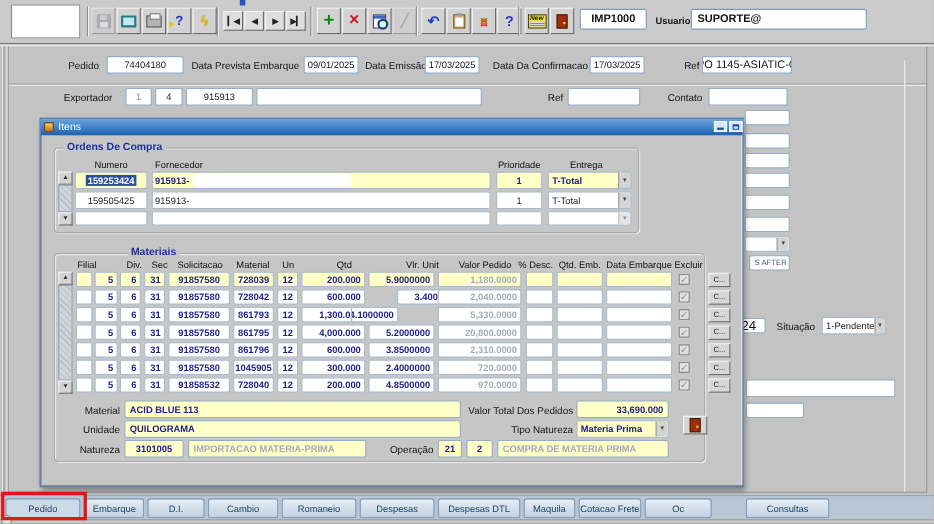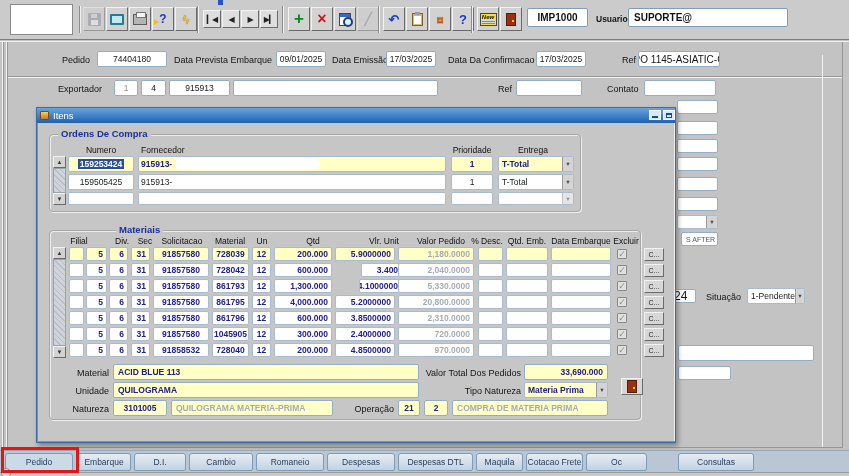--- a/index.html
+++ b/index.html
@@ -325,21 +325,21 @@
         <div class="cb" style="left: 580px; top: 157px;">✓</div>
         <div class="cbtn" style="left: 607px; top: 156px;">C...</div>
         <div class="cell l" style="left: 32px; top: 171px; width: 15px; height: 14px;"></div>
         <div class="cell rt navy" style="left: 49px; top: 171px; width: 21px; height: 14px;">5</div>
         <div class="cell rt navy" style="left: 72px; top: 171px; width: 19px; height: 14px;">6</div>
         <div class="cell rt navy" style="left: 94px; top: 171px; width: 19px; height: 14px;">31</div>
         <div class="cell ctr navy" style="left: 116px; top: 171px; width: 56px; height: 14px;">91857580</div>
         <div class="cell ctr navy" style="left: 175px; top: 171px; width: 37px; height: 14px;">861793</div>
         <div class="cell ctr navy" style="left: 215px; top: 171px; width: 19px; height: 14px;">12</div>
         <div class="cell rt navy" style="left: 237px; top: 171px; width: 58px; height: 14px;">1,300.000</div>
-        <div class="cell rt navy" style="left: 282px; top: 171px; width: 43px; height: 14px; margin-left: 40px;">4.1000000</div>
+        <div class="cell rt navy" style="left: 282px; top: 171px; width: 43px; height: 14px;">4.1000000</div>
         <div class="cell rt grayt" style="left: 361px; top: 171px; width: 76px; height: 14px; text-align: center;">5,330.0000</div>
         <div class="cell l" style="left: 441px; top: 171px; width: 25px; height: 14px;"></div>
         <div class="cell l" style="left: 469px; top: 171px; width: 42px; height: 14px;"></div>
         <div class="cell l" style="left: 514px; top: 171px; width: 60px; height: 14px;"></div>
         <div class="cb" style="left: 580px; top: 173px;">✓</div>
         <div class="cbtn" style="left: 607px; top: 172px;">C...</div>
         <div class="cell l" style="left: 32px; top: 187px; width: 15px; height: 14px;"></div>
         <div class="cell rt navy" style="left: 49px; top: 187px; width: 21px; height: 14px;">5</div>
         <div class="cell rt navy" style="left: 72px; top: 187px; width: 19px; height: 14px;">6</div>
         <div class="cell rt navy" style="left: 94px; top: 187px; width: 19px; height: 14px;">31</div>
@@ -412,21 +412,21 @@
     <div class="combo yellow" style="left:487px;top:274px;width:84px">
         <span class="combo-val navy">Materia Prima</span>
         <span class="combo-btn">▼</span>
       </div>
     <div class="exitbtn" style="left:584px;top:270px">
         <span class="ic-door"></span>
       </div>
 
     <div class="lbl r" style="left:24px;top:296px;width:48px">Natureza</div>
     <div class="fld yellow navy" style="left:76px;top:292px;width:54px">3101005</div>
-    <div class="fld yellow l grayt" style="left:134px;top:292px;width:162px">QUILOGRAMA MATERIA-PRIMA</div>
+    <div class="fld yellow l grayt" style="left:134px;top:292px;width:162px">IMPORTACAO MATERIA-PRIMA</div>
     <div class="lbl r" style="left:300px;top:296px;width:57px">Operação</div>
     <div class="fld yellow navy" style="left:361px;top:292px;width:22px">21</div>
     <div class="fld yellow navy" style="left:387px;top:292px;width:24px">2</div>
     <div class="fld yellow l grayt" style="left:415px;top:292px;width:156px">COMPRA DE MATERIA PRIMA</div>
   </div>
 
   <div class="tabbar" id="tabbar">
       <div class="tab active" style="left: 5px; width: 68px;">Pedido</div>
       <div class="tab" style="left: 77px; width: 54px;">Embarque</div>
       <div class="tab" style="left: 134px; width: 52px;">D.I.</div>

